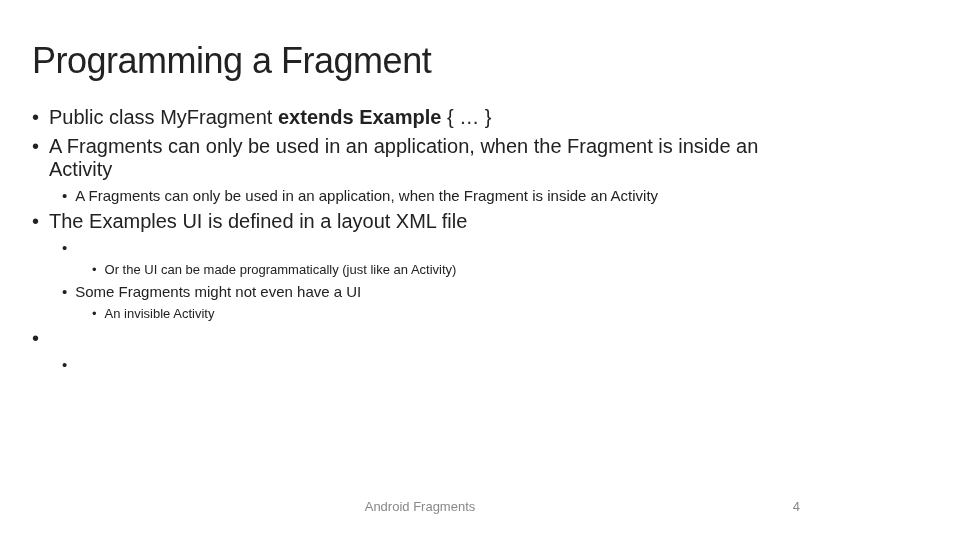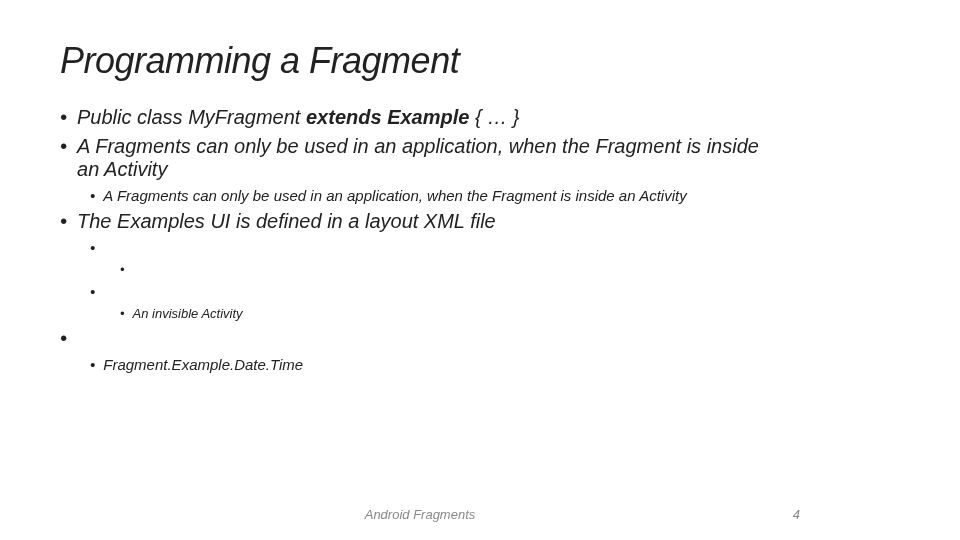--- a/index.html
+++ b/index.html
@@ -13,23 +13,22 @@
       height: 540px;
       background: #ffffff;
       font-family: 'Segoe UI', Arial, sans-serif;
       overflow: hidden;
     }
 
     .slide {
       width: 840px;
       height: 540px;
       background: #ffffff;
-      padding: 40px 60px 30px 60px;
+      padding: 40px 60px 30px 32px;
       position: relative;
-      font-style: italic;
     }
 
     .slide-title {
       font-size: 36px;
       font-weight: 300;
       color: #222222;
       margin-bottom: 24px;
       letter-spacing: -0.5px;
     }
 
@@ -85,21 +84,21 @@
     .bold {
       font-weight: bold;
     }
 
     .section-gap {
       margin-bottom: 6px;
     }
 
     .footer {
       position: absolute;
-      bottom: 18px;
+      bottom: 26px;
       left: 0;
       right: 0;
       display: flex;
       justify-content: center;
       align-items: center;
     }
 
     .footer-text {
       font-size: 13px;
       color: #888888;
@@ -144,38 +143,39 @@
       <span class="bullet-marker">•</span>
       <span>The Examples UI is defined in a layout XML file</span>
     </div>
 
     <div class="bullet-l2 section-gap">
       <span class="bullet-marker">•</span>
     </div>
 
     <div class="bullet-l3 section-gap">
       <span class="bullet-marker">•</span>
+      <span>Or the UI can be made programmatically (just like an Activity)</span>
     </div>
 
     <div class="bullet-l2 section-gap">
       <span class="bullet-marker">•</span>
+      <span>Some Fragments might not even have a UI</span>
     </div>
 
     <div class="bullet-l3 section-gap">
       <span class="bullet-marker">•</span>
       <span>An invisible Activity</span>
     </div>
 
     <div class="bullet-l1 section-gap" style="margin-top:6px;">
       <span class="bullet-marker">•</span>
     </div>
 
     <div class="bullet-l2 section-gap">
       <span class="bullet-marker">•</span>
-      <span>Fragment.Example.Date.Time</span>
     </div>
 
   </div>
 
   <div class="footer">
     <span class="footer-text">Android Fragments</span>
     <span class="footer-page">4</span>
   </div>
 
 </div>

